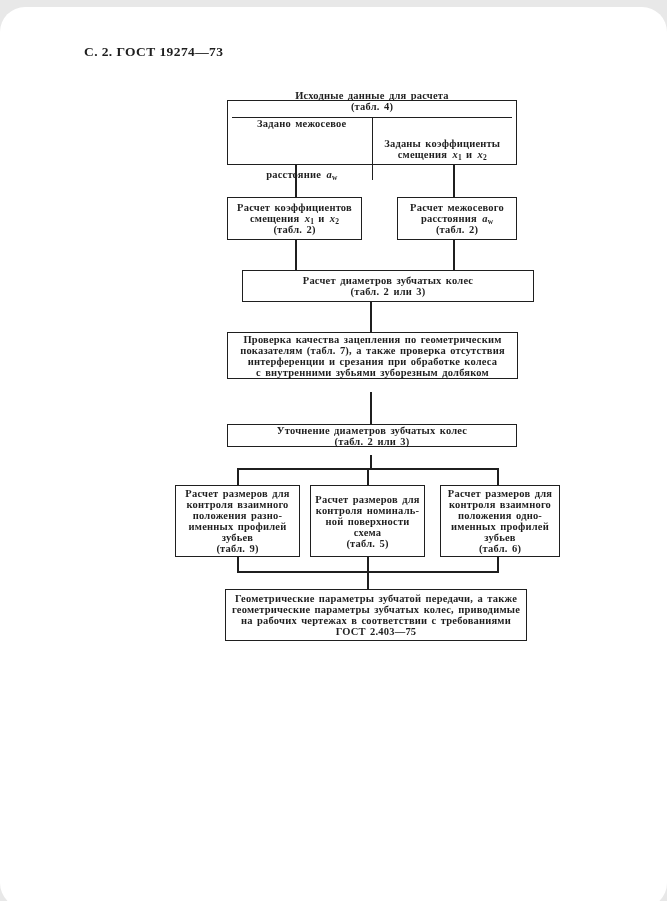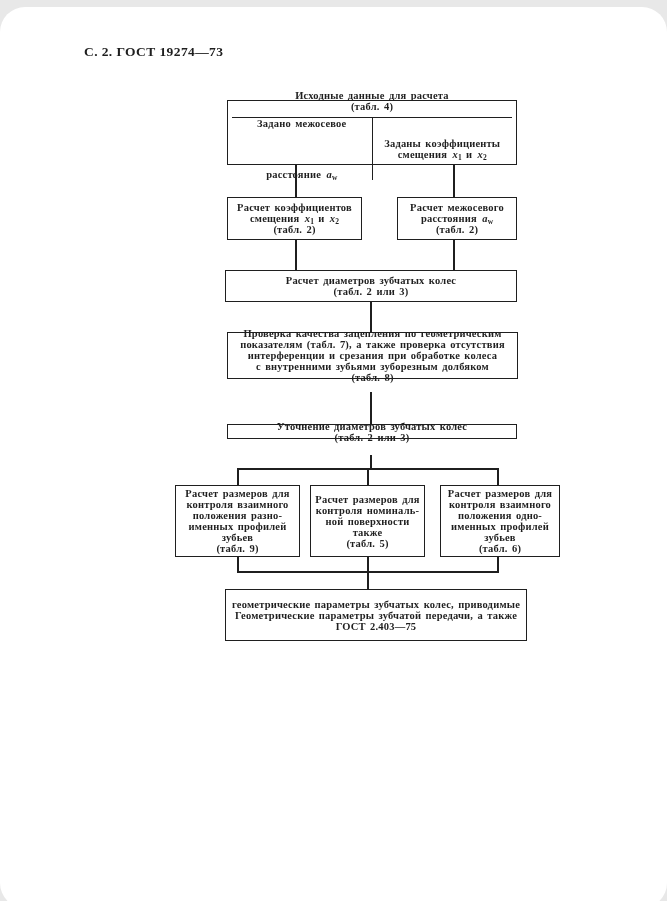--- a/index.html
+++ b/index.html
@@ -80,38 +80,37 @@
     </div>
   <div class="fbox" style="left:397px;top:190px;width:120px;height:43px;justify-content:center;">
       <div>Расчет межосевого</div>
       <div>расстояния <i>a</i><sub>w</sub></div>
       <div>(табл. 2)</div>
     </div>
 
   <div class="vline" style="left:295px;top:233px;height:30px;"></div>
   <div class="vline" style="left:453px;top:233px;height:30px;"></div>
 
-  <div class="fbox" style="left:225px;top:263px;width:292px;height:32px;">
+  <div class="fbox" style="left:242px;top:263px;width:292px;height:32px;">
       <div>Расчет диаметров зубчатых колес</div>
       <div>(табл. 2 или 3)</div>
     </div>
 
   <div class="vline" style="left:370px;top:295px;height:30px;"></div>
 
   <div class="fbox" style="left:227px;top:325px;width:291px;height:47px;">
       <div>Проверка качества зацепления по геометрическим</div>
       <div>показателям (табл. 7), а также проверка отсутствия</div>
       <div>интерференции и срезания при обработке колеса</div>
       <div>с внутренними зубьями зуборезным долбяком</div>
-      <div>(табл. 8)</div>
     </div>
 
   <div class="vline" style="left:370px;top:385px;height:32px;"></div>
 
-  <div class="fbox" style="left:227px;top:417px;width:290px;height:15px;">
+  <div class="fbox" style="left:227px;top:417px;width:290px;height:23px;">
       <div>Уточнение диаметров зубчатых колес</div>
       <div>(табл. 2 или 3)</div>
     </div>
 
   <div class="vline" style="left:370px;top:448px;height:13px;"></div>
   <div class="hline" style="left:237px;top:461px;width:262px;"></div>
   <div class="vline" style="left:237px;top:461px;height:17px;"></div>
   <div class="vline" style="left:367px;top:461px;height:17px;"></div>
   <div class="vline" style="left:497px;top:461px;height:17px;"></div>
 
@@ -120,37 +119,38 @@
       <div>контроля взаимного</div>
       <div>положения разно-</div>
       <div>именных профилей</div>
       <div>зубьев</div>
       <div>(табл. 9)</div>
     </div>
   <div class="fbox" style="left:310px;top:478px;width:115px;height:72px;">
       <div>Расчет размеров для</div>
       <div>контроля номиналь-</div>
       <div>ной поверхности</div>
-      <div>также</div>
+      <div>схема</div>
       <div>(табл. 5)</div>
     </div>
   <div class="fbox" style="left:440px;top:478px;width:120px;height:72px;">
       <div>Расчет размеров для</div>
       <div>контроля взаимного</div>
       <div>положения одно-</div>
       <div>именных профилей</div>
       <div>зубьев</div>
       <div>(табл. 6)</div>
     </div>
 
   <div class="vline" style="left:237px;top:550px;height:14px;"></div>
   <div class="vline" style="left:367px;top:550px;height:14px;"></div>
   <div class="vline" style="left:497px;top:550px;height:14px;"></div>
   <div class="hline" style="left:237px;top:564px;width:262px;"></div>
   <div class="vline" style="left:367px;top:566px;height:16px;"></div>
 
   <div class="fbox" style="left:225px;top:582px;width:302px;height:52px;">
+      <div>Геометрические параметры зубчатой передачи, а также</div>
       <div>геометрические параметры зубчатых колес, приводимые</div>
-      <div>Геометрические параметры зубчатой передачи, а также</div>
+      <div>на рабочих чертежах в соответствии с требованиями</div>
       <div>ГОСТ 2.403—75</div>
     </div>
 
 </div>
 
 </body></html>

